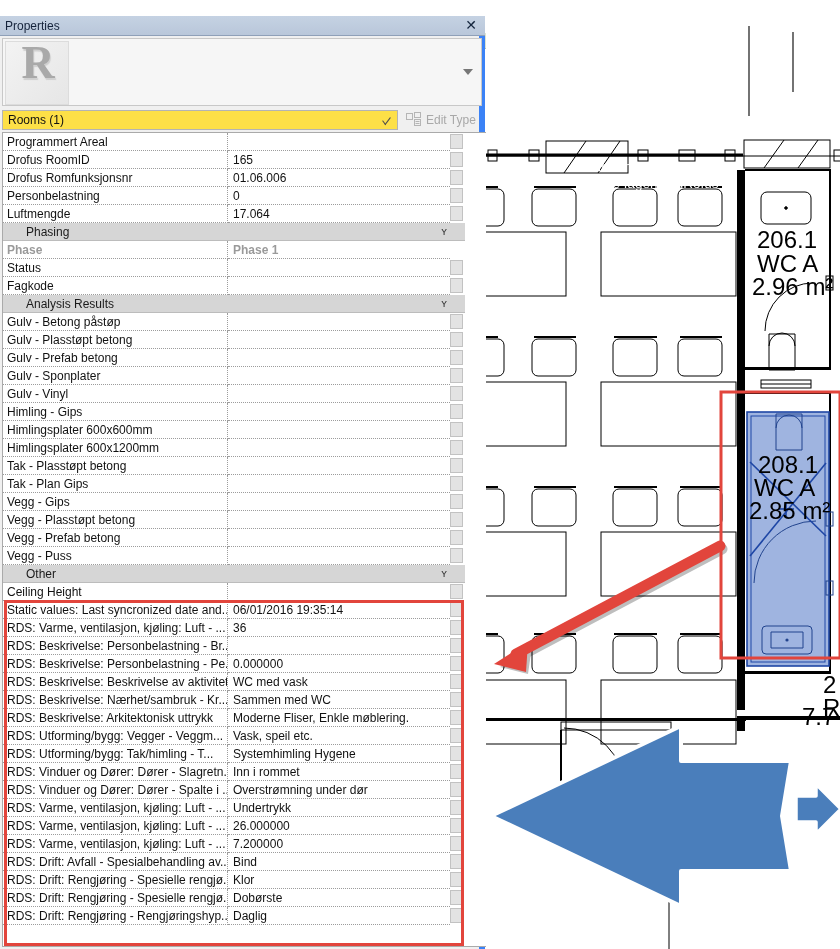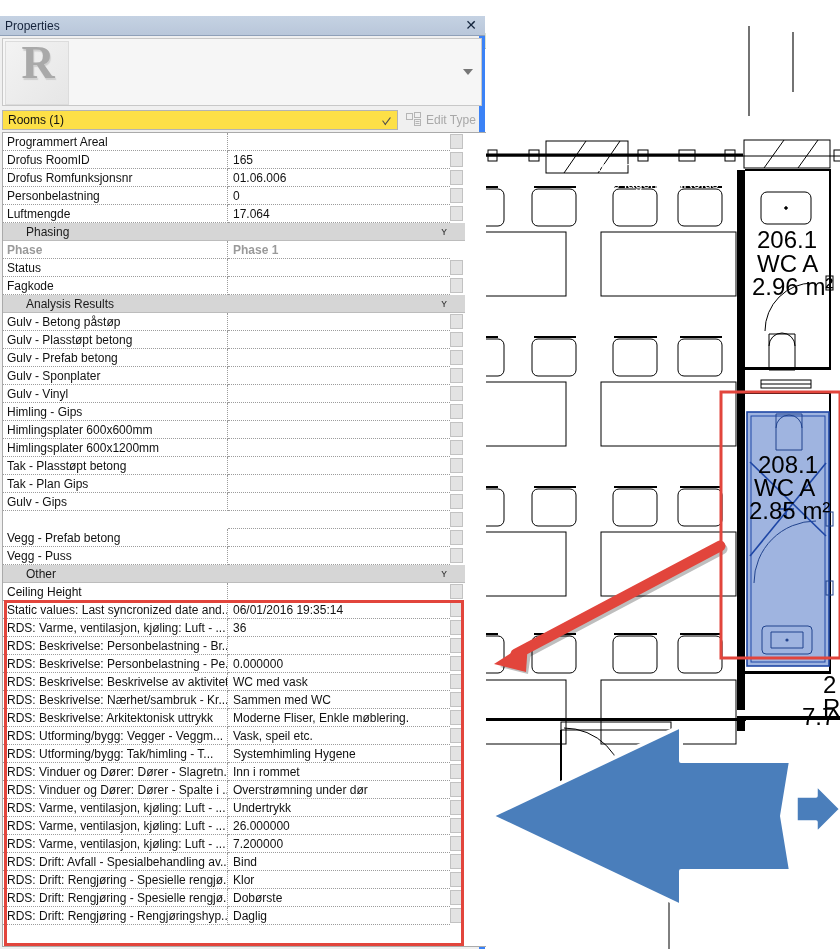--- a/index.html
+++ b/index.html
@@ -381,28 +381,31 @@
             <div class="nm">
               <span>Tak - Plan Gips</span>
             </div>
             <div class="vl">
               <span></span>
             </div>
             <div class="btn"></div>
           </div>
           <div class="row">
             <div class="nm">
-              <span>Gulv - Gips</span>
-            </div>
-            <div class="vl">
-              <span></span>
-            </div>
-            <div class="btn"></div>
-          </div>
-          <div class="row">
+              <span>Vegg - Gips</span>
+            </div>
+            <div class="vl">
+              <span></span>
+            </div>
+            <div class="btn"></div>
+          </div>
+          <div class="row">
+            <div class="nm">
+              <span>Vegg - Plasstøpt betong</span>
+            </div>
             <div class="vl">
               <span></span>
             </div>
             <div class="btn"></div>
           </div>
           <div class="row">
             <div class="nm">
               <span>Vegg - Prefab betong</span>
             </div>
             <div class="vl">

